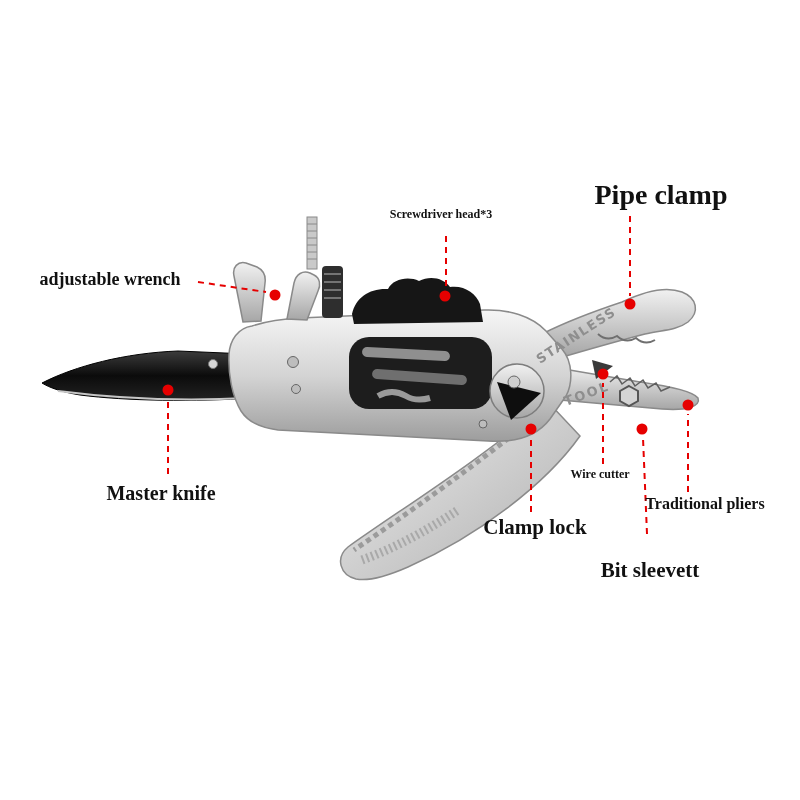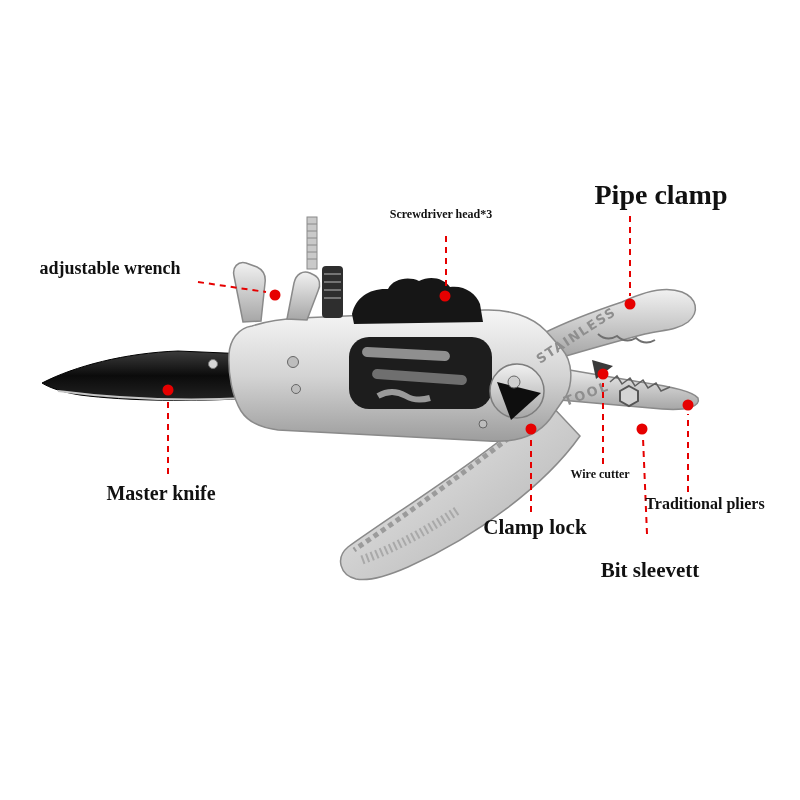--- a/index.html
+++ b/index.html
@@ -136,21 +136,21 @@
       <circle cx="688" cy="405" r="5.5" fill="#e60000"></circle>
       <line x1="531" y1="512" x2="531" y2="438" stroke="#e60000" stroke-width="2" stroke-dasharray="6 5"></line>
       <circle cx="531" cy="429" r="5.5" fill="#e60000"></circle>
       <line x1="647" y1="534" x2="643" y2="438" stroke="#e60000" stroke-width="2" stroke-dasharray="6 5"></line>
       <circle cx="642" cy="429" r="5.5" fill="#e60000"></circle>
     </svg>
 
   <div id="label-layer">
       <div class="annotation-label" style="left: 441px; top: 208px; font-size: 12px;">Screwdriver head*3</div>
       <div class="annotation-label" style="left: 630px; top: 180px; font-size: 28px; margin-left: 31px;">Pipe clamp</div>
-      <div class="annotation-label" style="left: 110px; top: 259px; font-size: 18px;">adjustable wrench</div>
+      <div class="annotation-label" style="left: 110px; top: 270px; font-size: 18px;">adjustable wrench</div>
       <div class="annotation-label" style="left: 161px; top: 483px; font-size: 20px;">Master knife</div>
       <div class="annotation-label" style="left: 600px; top: 468px; font-size: 12px;">Wire cutter</div>
       <div class="annotation-label" style="left: 705px; top: 496px; font-size: 16px; text-align: center;">Traditional pliers</div>
       <div class="annotation-label" style="left: 535px; top: 516px; font-size: 21px;">Clamp lock</div>
       <div class="annotation-label" style="left: 650px; top: 559px; font-size: 21px;">Bit sleevett</div>
     </div>
 
 </div>
 
 </body></html>

